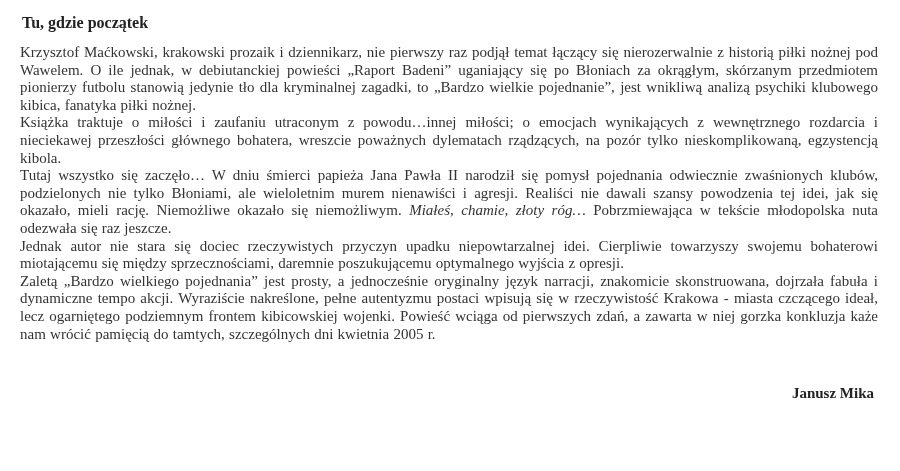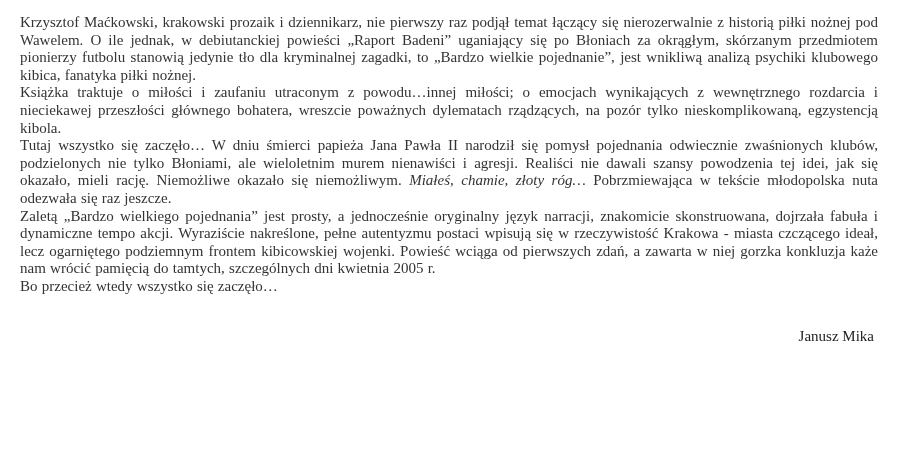--- a/index.html
+++ b/index.html
@@ -31,41 +31,42 @@
     line-height: 17.6px;
     text-align: justify;
     word-spacing: 0.5px;
   }
   .para.indent-first {
     text-indent: 8px;
   }
   .italic-quote {
   }
   .signature {
-    margin-top: 32px;
+    margin-top: 42px;
     padding-right: 4px;
     text-align: right;
     font-size: 15px;
-    font-weight: normal;
+    font-weight: bold;
     color: #222222;
   }
 </style>
 </head>
 <body>
 
 <div class="page">
 
+  <h1 class="title">Tu, gdzie początek</h1>
 
 
   <p class="para">Krzysztof Maćkowski, krakowski prozaik i dziennikarz, nie pierwszy raz podjął temat łączący się nierozerwalnie z historią piłki nożnej pod Wawelem. O ile jednak, w debiutanckiej powieści „Raport Badeni” uganiający się po Błoniach za okrągłym, skórzanym przedmiotem pionierzy futbolu stanowią jedynie tło dla kryminalnej zagadki, to „Bardzo wielkie pojednanie”,  jest wnikliwą analizą psychiki klubowego kibica, fanatyka piłki nożnej.</p>
 
   <p class="para">Książka traktuje o miłości i zaufaniu utraconym z powodu…innej miłości; o emocjach wynikających z wewnętrznego rozdarcia i nieciekawej przeszłości głównego bohatera, wreszcie poważnych dylematach rządzących, na pozór tylko nieskomplikowaną, egzystencją kibola.</p>
 
   <p class="para"><span>Tutaj wszystko się zaczęło… W dniu śmierci papieża Jana Pawła II narodził się pomysł pojednania odwiecznie zwaśnionych klubów, podzielonych nie tylko Błoniami, ale wieloletnim murem nienawiści i agresji. Realiści nie dawali szansy powodzenia tej idei, jak się okazało, mieli rację. Niemożliwe okazało się niemożliwym. </span><em class="italic-quote">Miałeś, chamie, złoty róg…</em><span> Pobrzmiewająca w tekście młodopolska nuta odezwała się raz jeszcze.</span></p>
 
+  <p class="para">Jednak autor nie stara się dociec rzeczywistych przyczyn upadku niepowtarzalnej idei. Cierpliwie towarzyszy swojemu bohaterowi miotającemu się między sprzecznościami, daremnie poszukującemu optymalnego wyjścia z opresji.</p>
 
   <p class="para">Zaletą „Bardzo wielkiego pojednania” jest prosty, a jednocześnie oryginalny język narracji, znakomicie skonstruowana, dojrzała fabuła i dynamiczne tempo akcji. Wyraziście nakreślone, pełne autentyzmu postaci wpisują się w rzeczywistość Krakowa - miasta czczącego ideał, lecz ogarniętego podziemnym frontem kibicowskiej wojenki. Powieść wciąga od pierwszych zdań, a zawarta w niej gorzka konkluzja każe nam wrócić pamięcią do tamtych, szczególnych dni kwietnia 2005 r.</p>
 
-  <p class="para">Bo przecież wtedy wszystko się zaczęło…</p>
 
   <div class="signature">Janusz Mika</div>
 
 </div>
 
 </body></html>

